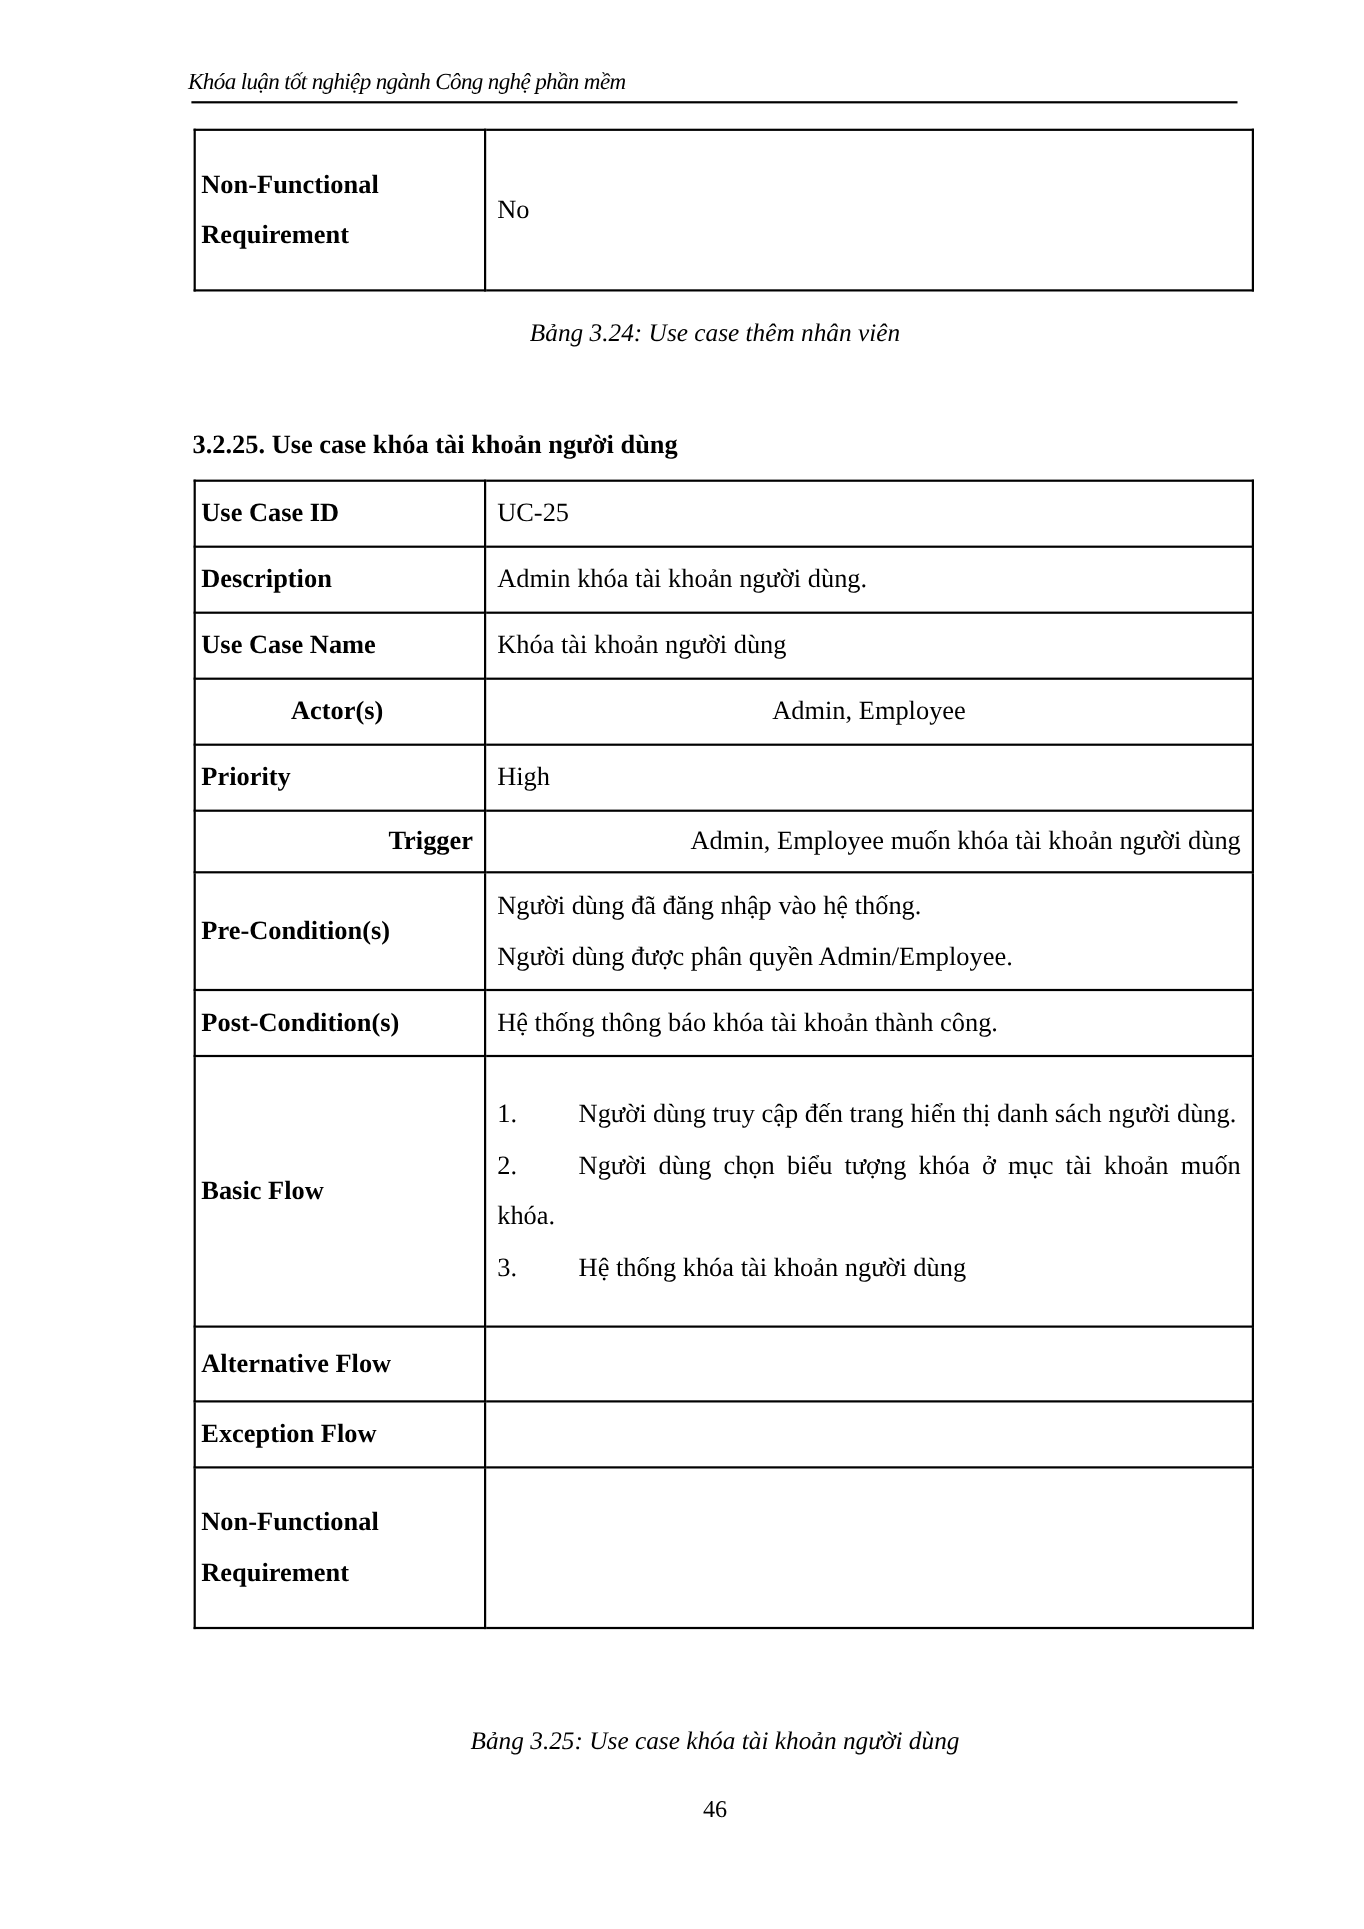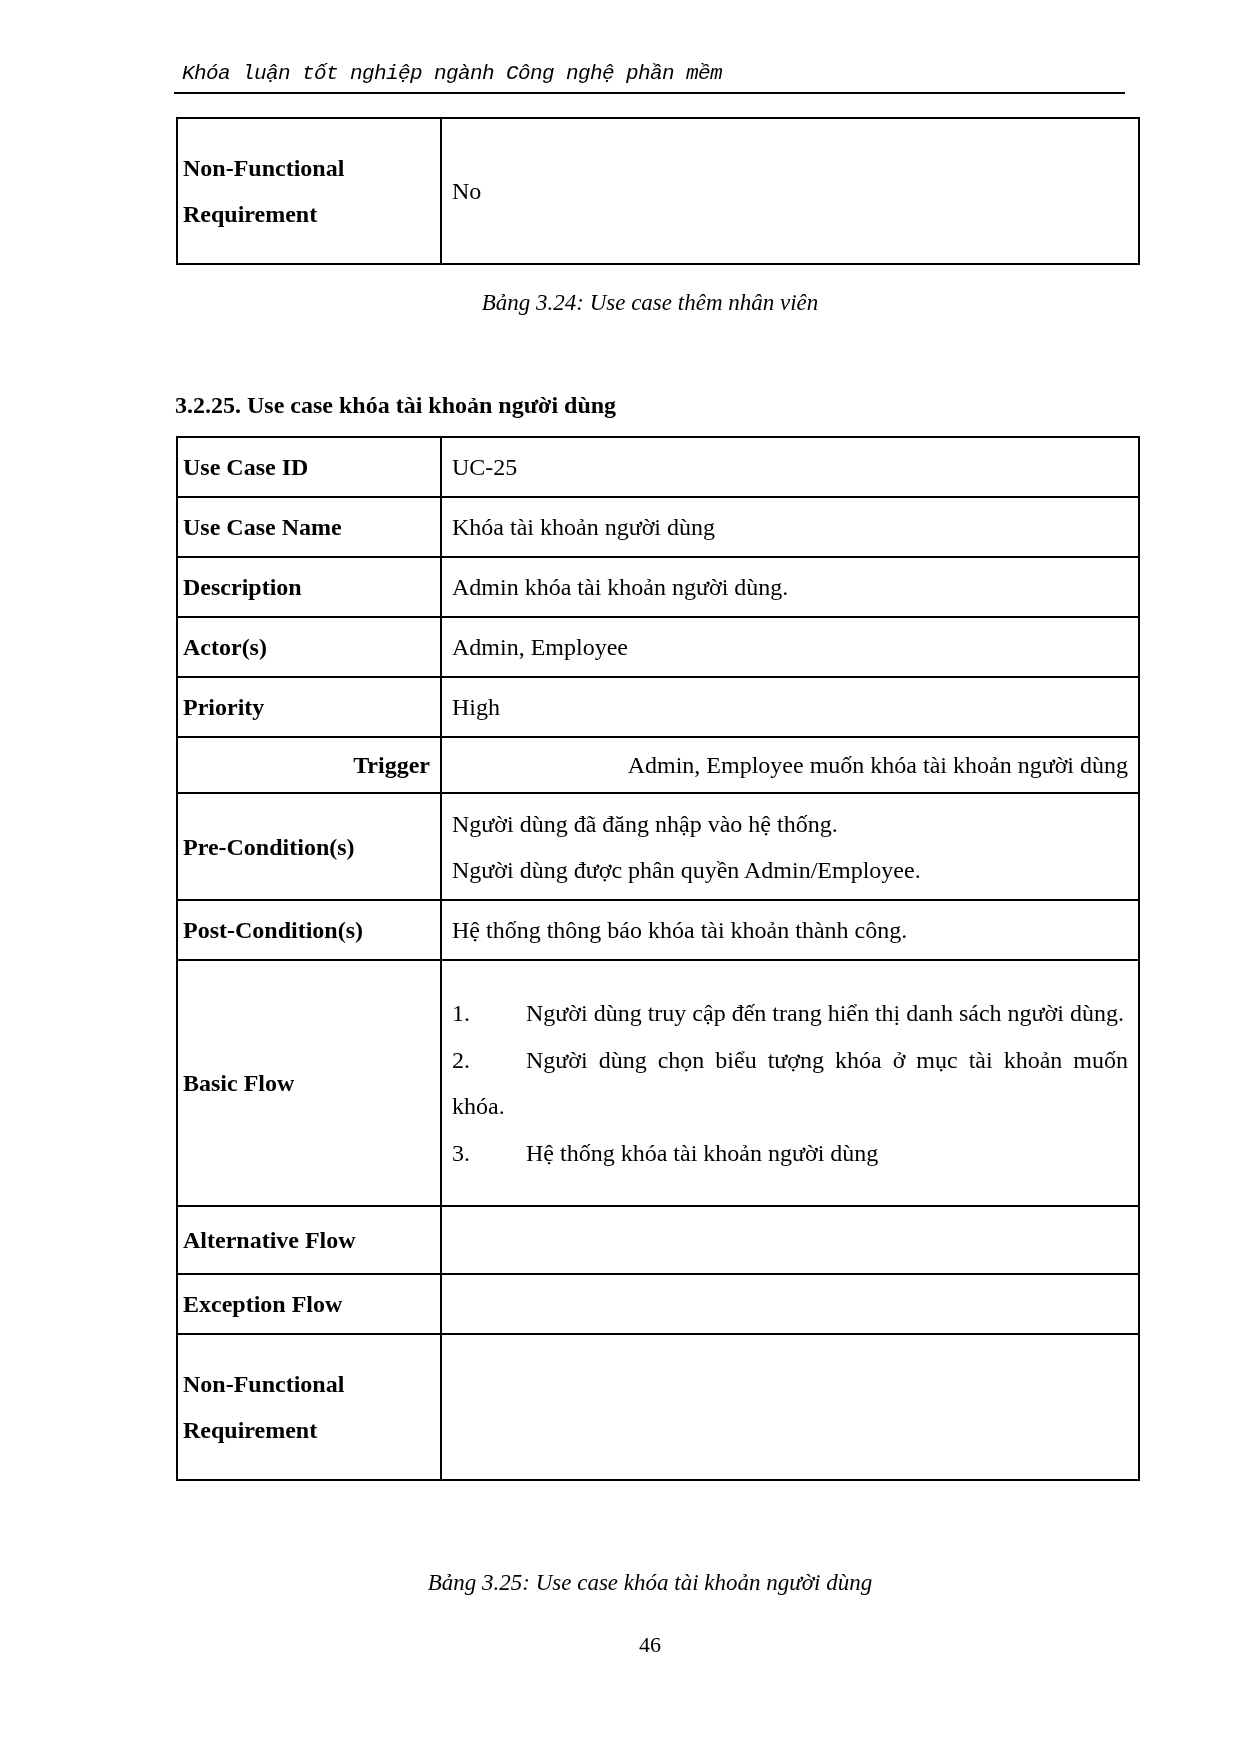--- a/index.html
+++ b/index.html
@@ -1,19 +1,19 @@
 <!DOCTYPE html>
 <html><head>
 <meta charset="utf-8">
 <style>
   html, body { margin: 0; padding: 0; background: #ffffff; }
   body { width: 1240px; height: 1754px; position: relative; overflow: hidden;
          font-family: "Liberation Serif", "DejaVu Serif", serif; color: #000; }
-  .header-text { position: absolute; left: 182px; top: 62px; font-size: 21px; font-style: italic;
-                 font-family: Liberation Mono, monospace; letter-spacing: -0.6px; }
+  .header-text { position: absolute; left: 171px; top: 62px; font-size: 21px; font-style: italic;
+                 font-family: Liberation Serif, serif; letter-spacing: -0.6px; }
   .header-rule { position: absolute; left: 174px; top: 92px; width: 951px; height: 2px; background: #000; }
   table.uc { position: absolute; left: 176px; border-collapse: collapse; width: 964px; }
   table.uc td { border: 2px solid #000; font-size: 24px; vertical-align: middle; padding: 0 10px; line-height: 46px; }
   table.uc td.k { width: 247px; font-weight: bold; padding-left: 5px; }
   table.uc td.v { padding-left: 10px; }
   .caption { position: absolute; left: 0; width: 1300px; text-align: center; font-style: italic; font-size: 23px; }
   .section-title { position: absolute; left: 175px; top: 392px; font-size: 24px; font-weight: bold; }
   .page-number { position: absolute; left: 0; width: 1300px; text-align: center; top: 1632px; font-size: 22px; }
   .flow-line { display: block; text-align: justify; }
   .flow-num { display: inline-block; width: 74px; }
@@ -39,28 +39,28 @@
 
 <div class="section-title">3.2.25. Use case khóa tài khoản người dùng</div>
 
 <table class="uc" style="top:436px;">
   <tbody>
       <tr style="height:60px;">
     <td class="k">Use Case ID</td>
     <td class="v">UC-25</td>
   </tr>
   <tr style="height:60px;">
-    <td class="k">Use Case Name</td>
-    <td class="v">Khóa tài khoản người dùng</td>
-  </tr>
-  <tr style="height:60px;">
     <td class="k">Description</td>
     <td class="v">Admin khóa tài khoản người dùng.</td>
   </tr>
   <tr style="height:60px;">
+    <td class="k">Use Case Name</td>
+    <td class="v">Khóa tài khoản người dùng</td>
+  </tr>
+  <tr style="height:60px;text-align:center;">
     <td class="k">Actor(s)</td>
     <td class="v">Admin, Employee</td>
   </tr>
   <tr style="height:60px;border-radius:24px;">
     <td class="k">Priority</td>
     <td class="v">High</td>
   </tr>
   <tr style="height:56px;text-align:right;">
     <td class="k">Trigger</td>
     <td class="v">Admin, Employee muốn khóa tài khoản người dùng</td>

